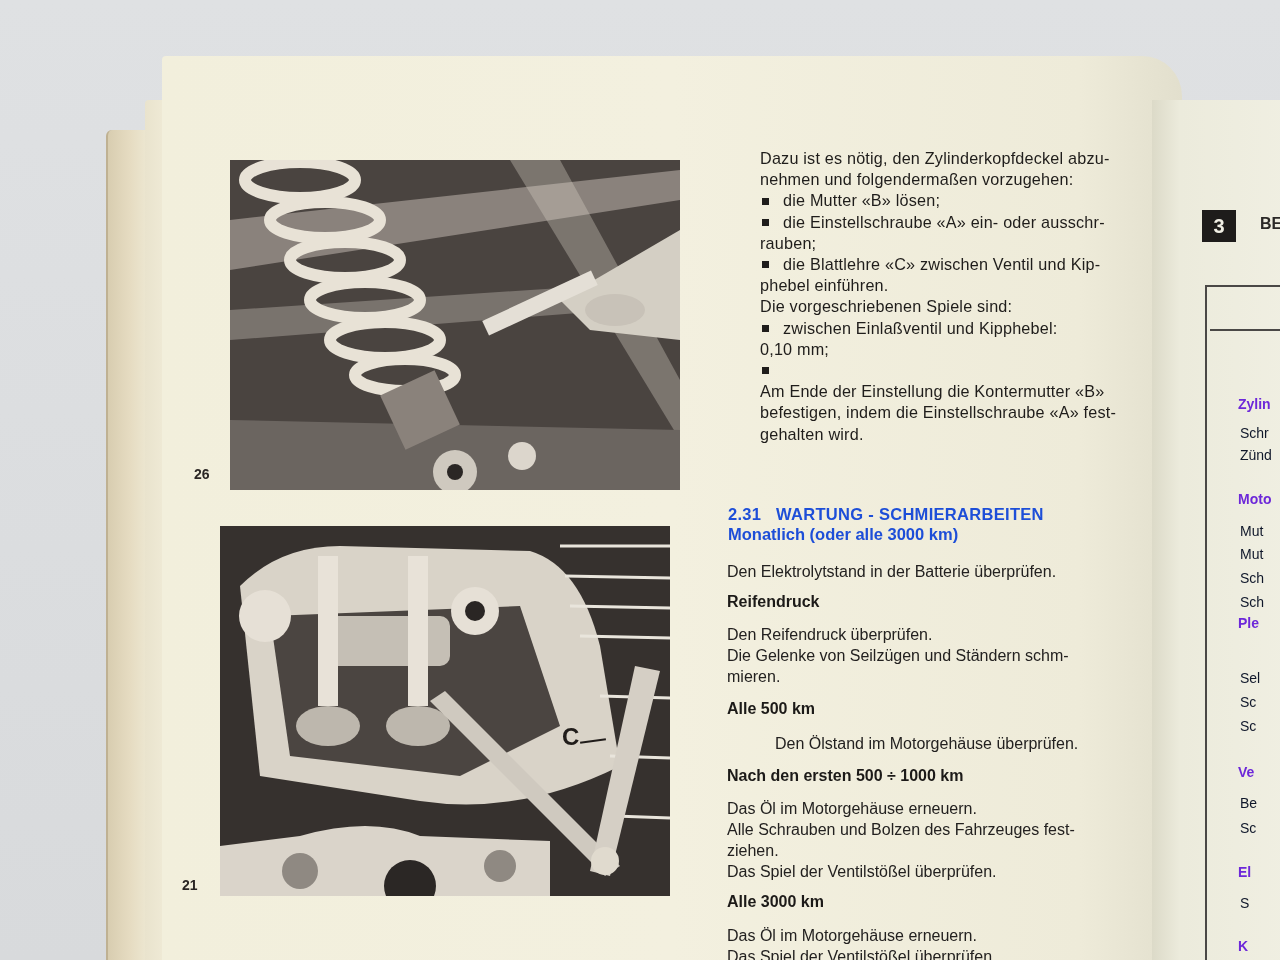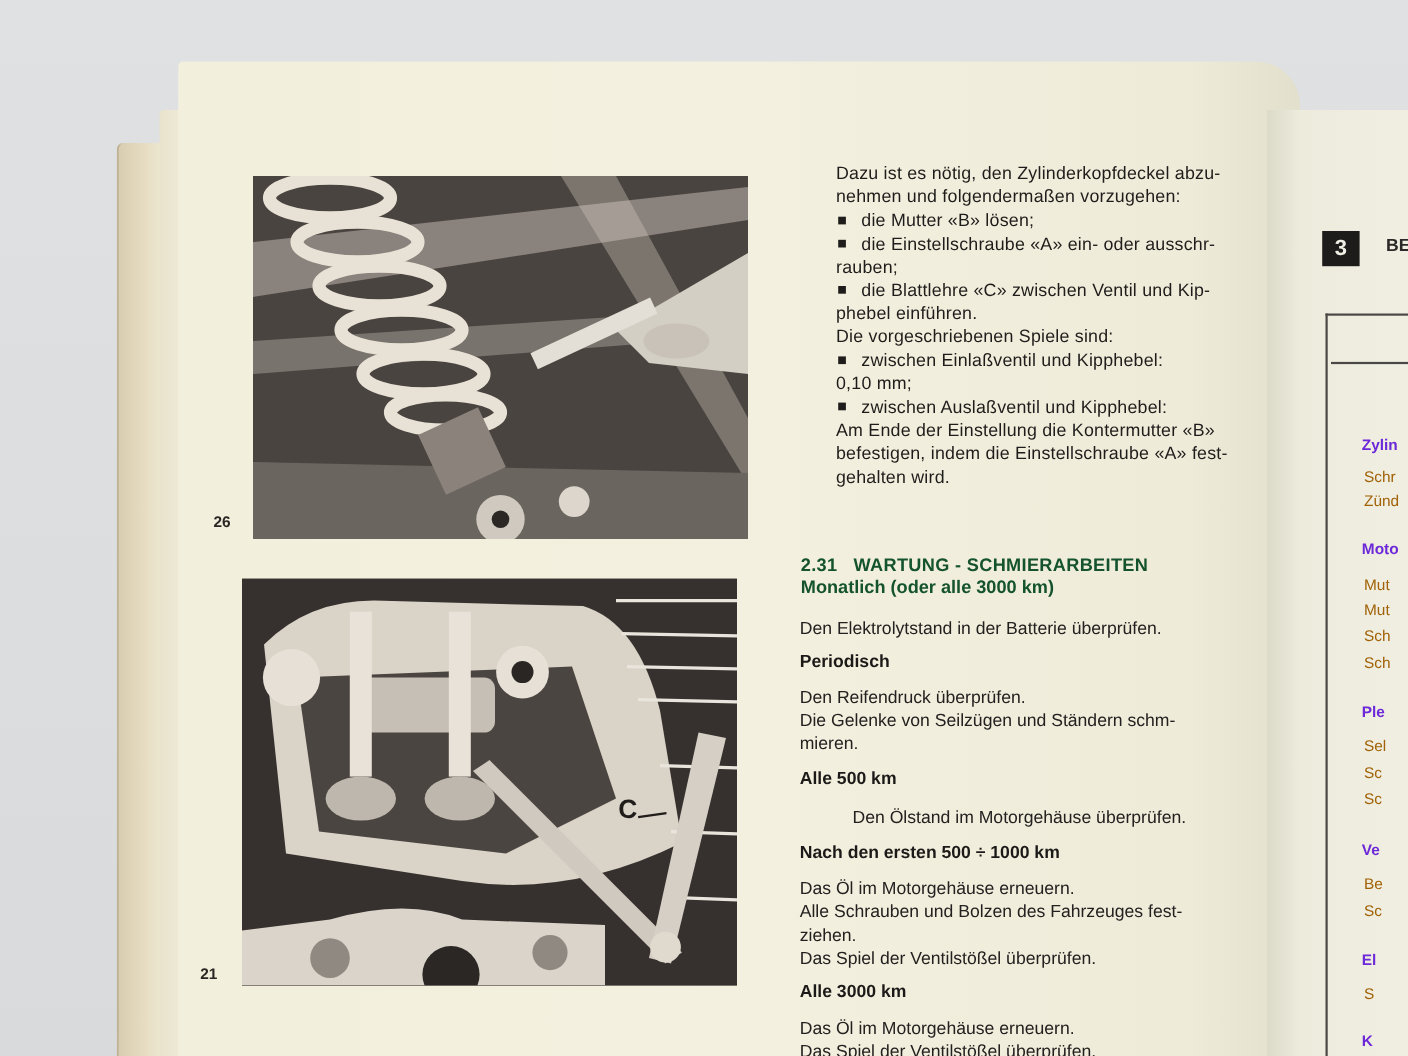--- a/index.html
+++ b/index.html
@@ -61,21 +61,21 @@
     font-size: 16.2px; line-height: 21.2px; color: #1f1d1b;
     letter-spacing: 0.2px;
   }
   .text-col p { margin: 0; }
   .bullet-line { position: relative; padding-left: 0; }
   .bullet {
     display: inline-block; width: 7px; height: 7px; background: #1f1d1b;
     margin: 0 14px 2px 2px; vertical-align: middle;
   }
   .section-head {
-    position: absolute; left: 728px; font-weight: bold; color: #14532d;
+    position: absolute; left: 728px; font-weight: bold; color: #1d4ed8;
   }
   .sh-main { top: 505px; font-size: 16.5px; letter-spacing: 0.3px; }
   .sh-sub { top: 525px; font-size: 16.5px; }
   .para {
     position: absolute; left: 727px; font-size: 16px; line-height: 21px; color: #232120; width: 450px;
   }
   .sub-head { position: absolute; left: 727px; font-weight: bold; font-size: 16px; color: #1c1a18; }
 
   
   .chapter-badge {
@@ -86,21 +86,21 @@
   .chapter-title {
     position: absolute; left: 1260px; top: 215px; font-weight: bold; font-size: 16px; color: #2b2927;
   }
   .table-frame {
     position: absolute; left: 1205px; top: 285px; width: 100px; height: 690px;
     border-left: 2px solid #4a4846; border-top: 2px solid #4a4846;
   }
   .table-head-line {
     position: absolute; left: 1210px; top: 329px; width: 80px; height: 2px; background: #4a4846;
   }
-  .rp-item { position: absolute; left: 1240px; font-size: 14px; color: #a16207; white-space: nowrap; }
+  .rp-item { position: absolute; left: 1240px; font-size: 14px; color: #0f172a; white-space: nowrap; }
   .rp-head { position: absolute; left: 1238px; font-size: 14px; font-weight: bold; color: #6d28d9; white-space: nowrap; }
 </style>
 </head>
 <body>
 
 <div class="stack-edge-1"></div>
 <div class="stack-edge-2"></div>
 <div class="page-left"></div>
 <div class="page-right"></div>
 
@@ -169,33 +169,33 @@
   <p>Dazu ist es nötig, den Zylinderkopfdeckel abzu-</p>
   <p>nehmen und folgendermaßen vorzugehen:</p>
   <p class="bullet-line"><span class="bullet"></span><span>die Mutter «B» lösen;</span></p>
   <p class="bullet-line"><span class="bullet"></span><span>die Einstellschraube «A» ein- oder ausschr-</span></p>
   <p>rauben;</p>
   <p class="bullet-line"><span class="bullet"></span><span>die Blattlehre «C» zwischen Ventil und Kip-</span></p>
   <p>phebel einführen.</p>
   <p>Die vorgeschriebenen Spiele sind:</p>
   <p class="bullet-line"><span class="bullet"></span><span>zwischen Einlaßventil und Kipphebel:</span></p>
   <p>0,10 mm;</p>
-  <p class="bullet-line"><span class="bullet"></span><span>zwischen Auslaßventil und Kipphebel:</span></p>
+  <p class="bullet-line"><span class="bullet"></span></p>
   <p>Am Ende der Einstellung die Kontermutter «B»</p>
   <p>befestigen, indem die Einstellschraube «A» fest-</p>
   <p>gehalten wird.</p>
 </div>
 
 <div class="section-head sh-main">
   <span>2.31</span>&nbsp;&nbsp;&nbsp;<span>WARTUNG - SCHMIERARBEITEN</span>
 </div>
 <div class="section-head sh-sub">Monatlich (oder alle 3000 km)</div>
 <div class="para" style="top:561px;">Den Elektrolytstand in der Batterie überprüfen.</div>
 
-<div class="sub-head" style="top:593px;">Periodisch</div>
+<div class="sub-head" style="top:593px;">Reifendruck</div>
 <div class="para" style="top:624px;">
   <div>Den Reifendruck überprüfen.</div>
   <div>Die Gelenke von Seilzügen und Ständern schm-</div>
   <div>mieren.</div>
 </div>
 
 <div class="sub-head" style="top:700px;">Alle 500 km</div>
 <div class="para" style="top:733px;margin-left:48px;">Den Ölstand im Motorgehäuse überprüfen.</div>
 
 <div class="sub-head" style="top:767px;">Nach den ersten 500 ÷ 1000 km</div>
@@ -218,21 +218,21 @@
 <div class="table-head-line"></div>
 
 <div class="rp-head" style="top:396px;">Zylin</div>
 <div class="rp-item" style="top:425px;">Schr</div>
 <div class="rp-item" style="top:447px;">Zünd</div>
 <div class="rp-head" style="top:491px;">Moto</div>
 <div class="rp-item" style="top:523px;">Mut</div>
 <div class="rp-item" style="top:546px;">Mut</div>
 <div class="rp-item" style="top:570px;">Sch</div>
 <div class="rp-item" style="top:594px;">Sch</div>
-<div class="rp-head" style="top:639px;">Ple</div>
+<div class="rp-head" style="top:615px;">Ple</div>
 <div class="rp-item" style="top:670px;">Sel</div>
 <div class="rp-item" style="top:694px;">Sc</div>
 <div class="rp-item" style="top:718px;">Sc</div>
 <div class="rp-head" style="top:764px;">Ve</div>
 <div class="rp-item" style="top:795px;">Be</div>
 <div class="rp-item" style="top:820px;">Sc</div>
 <div class="rp-head" style="top:864px;">El</div>
 <div class="rp-item" style="top:895px;">S</div>
 <div class="rp-head" style="top:938px;">K</div>
 

